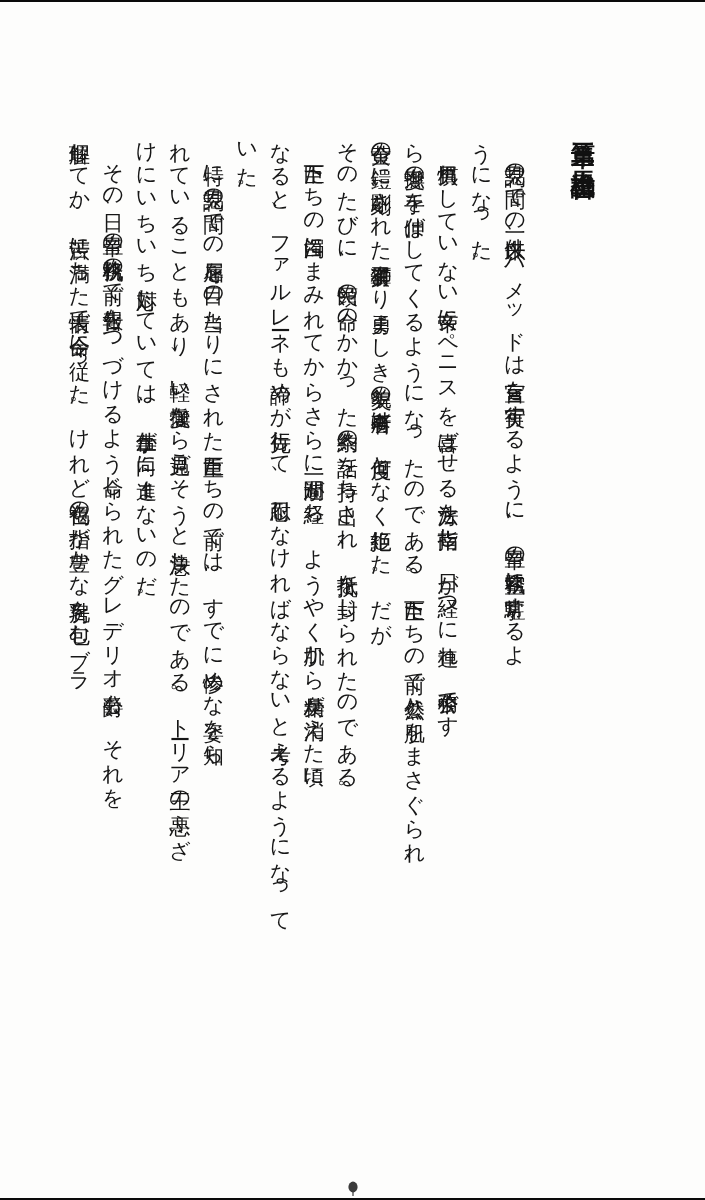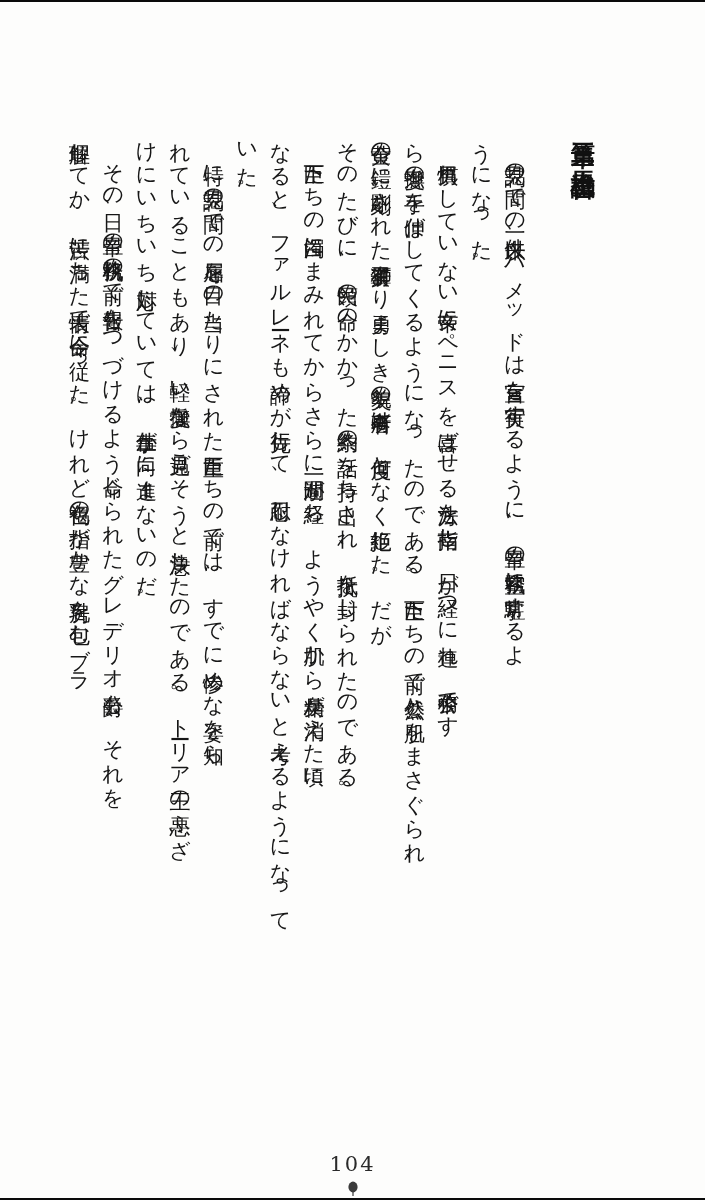--- a/index.html
+++ b/index.html
@@ -96,20 +96,19 @@
     <div class="tline">　臣下たちの白濁にまみれてからさらに一週間が経ち、ようやく肌から精臭が消えた頃に</div>
     <div class="tline">なると、ファルレーネも諦めが先行して、忍耐しなければならないと考えるようになって</div>
     <div class="tline">いた。</div>
     <div class="tline">　特に謁見の間での屈辱を目の当たりにされた重臣たちの前では、すでに惨めな姿を知ら</div>
     <div class="tline">れていることもあり、軽い愛撫なら見過ごそうと決意したのである。トーリア王の悪ふざ</div>
     <div class="tline">けにいちいち対応していては、仕事が一向に進まないのだ。</div>
     <div class="tline">　その日、皇帝の執務机の前で報告をつづけるよう命じられたグレデリオ公爵も、それを</div>
     <div class="tline">理解してか、苦渋に満ちた表情で命令に従った。けれど褐色の指が豊かな乳房を包むブラ</div>
   </div>
 
-  <div class="page-number">104</div>
 
   <svg class="ornament" viewBox="0 0 12 16" xmlns="http://www.w3.org/2000/svg">
     <ellipse cx="6" cy="6" rx="4.6" ry="5.4" fill="#3b3b3b"></ellipse>
     <line x1="6" y1="11" x2="6" y2="15" stroke="#3b3b3b" stroke-width="1.2"></line>
   </svg>
 
 </div>
 
 </body></html>

